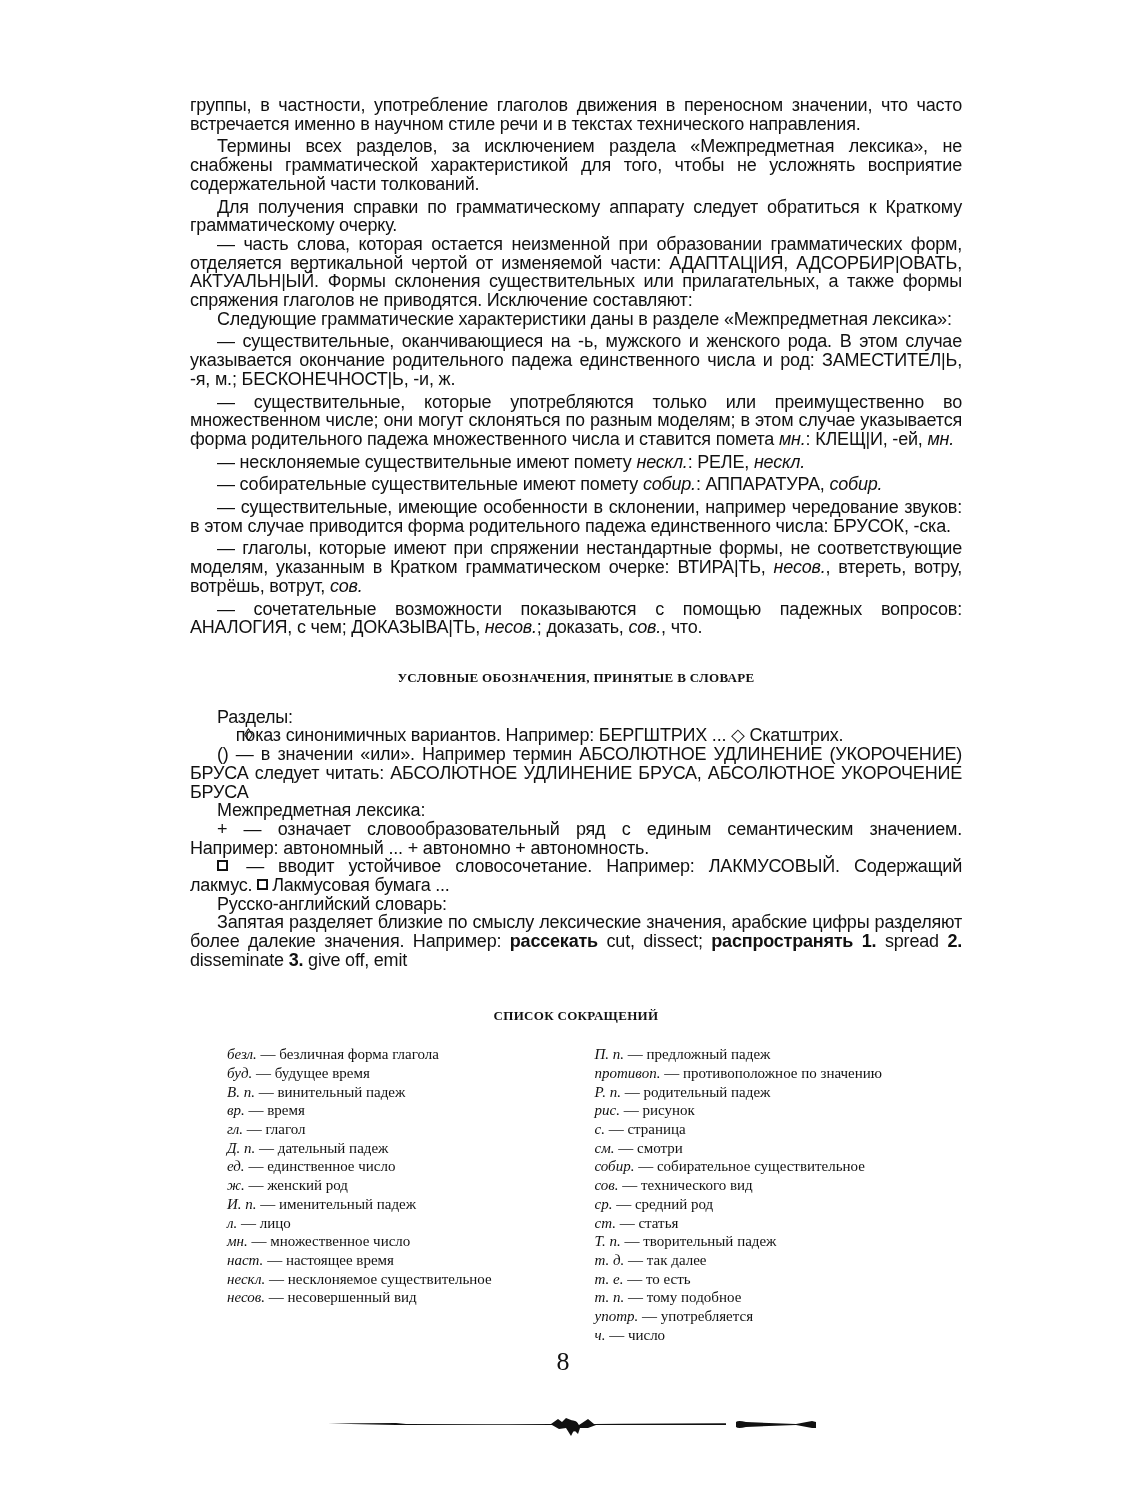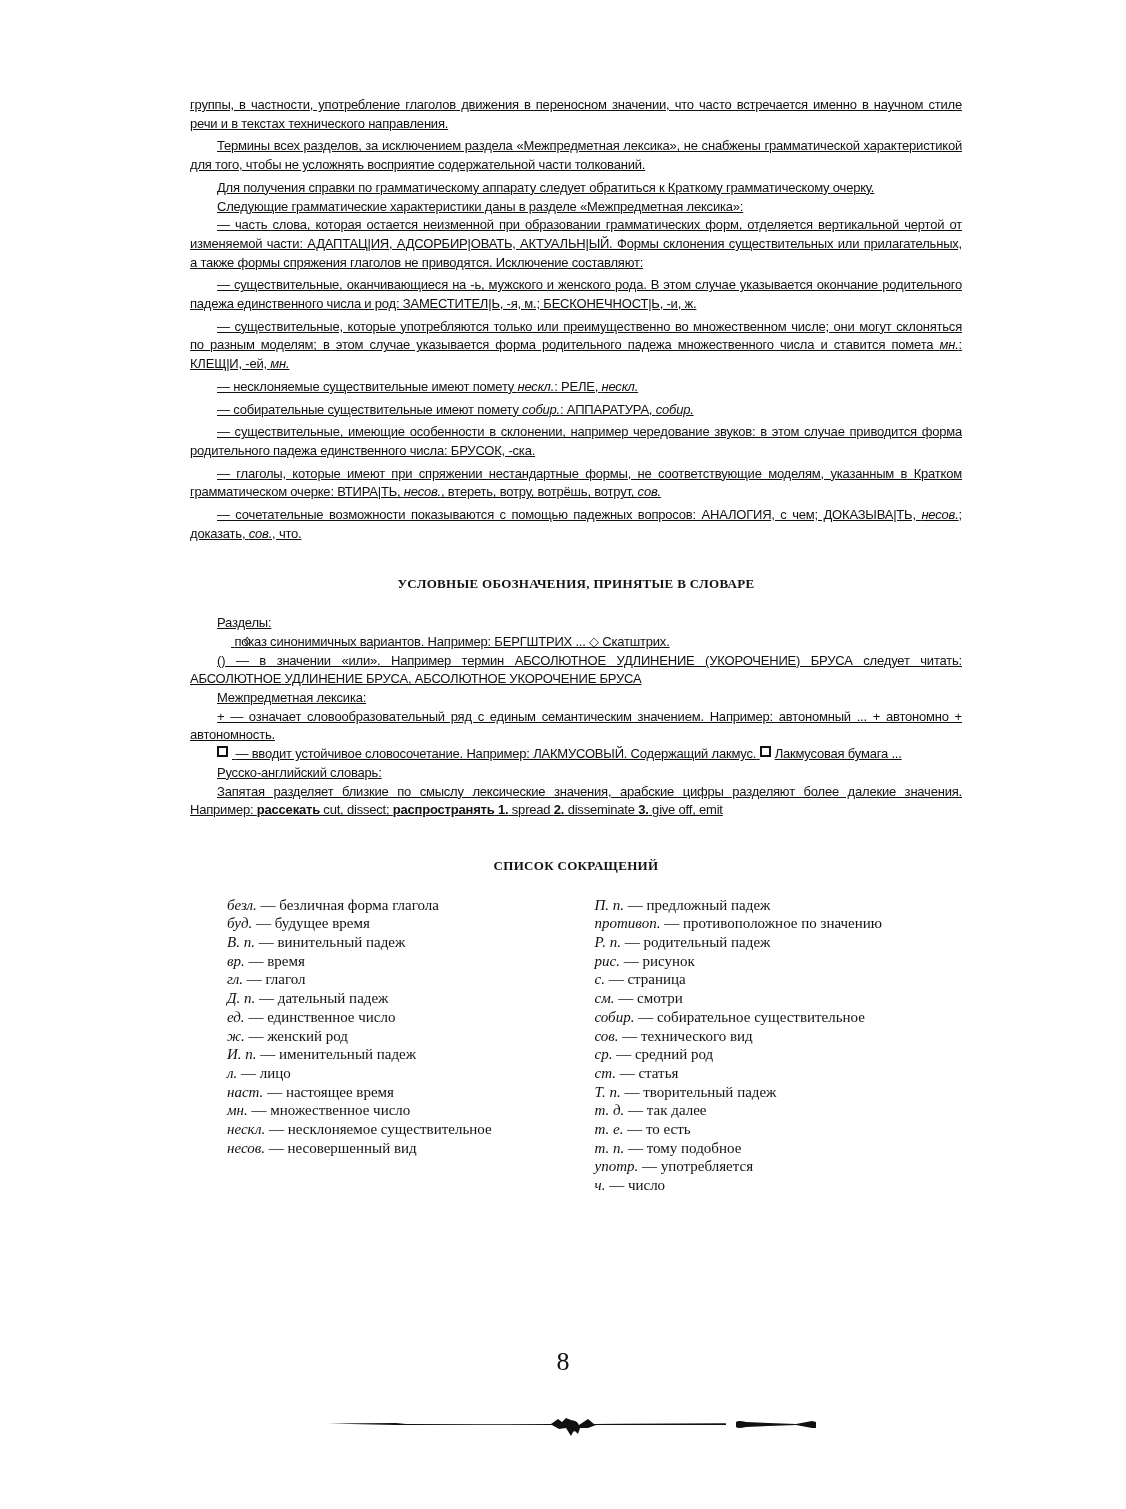--- a/index.html
+++ b/index.html
@@ -1,20 +1,20 @@
 <!DOCTYPE html>
 <html><head>
   <meta charset="utf-8">
   <style>
     html, body { margin: 0; padding: 0; background: #ffffff; }
     body { width: 1126px; height: 1509px; position: relative; overflow: hidden; color: #111; }
     .page { position: absolute; left: 190px; top: 96px; width: 772px;
             font-family: "Liberation Serif", serif; font-size: 15.6px; line-height: 18.7px;
             text-align: justify; }
-    .narrow { font-family: "Liberation Sans Narrow", "Liberation Sans", sans-serif; font-size: 13px; letter-spacing: -0.2px; text-decoration: underline; }
+    .narrow { font-family: "Liberation Sans Narrow", "Liberation Sans", sans-serif; font-size: 18px; letter-spacing: -0.2px; }
     p { margin: 0; }
     .ind { text-indent: 27px; }
     .gap { margin-top: 4px; }
     .i { font-style: italic; }
     .b { font-weight: bold; }
     h2 { font-family: "Liberation Serif", serif; font-size: 13px; font-weight: bold; text-align: center; margin: 0; letter-spacing: 0.3px; }
     #h-conv { margin-top: 32px; margin-bottom: 20px; }
     #h-abbr { margin-top: 37px; margin-bottom: 20px; }
     .sym { display: inline-block; width: 14px; text-align: center; }
     .box { display: inline-block; width: 7px; height: 7px; border: 2px solid #111; margin-right: 4px; vertical-align: 1px; }
@@ -26,23 +26,23 @@
     .ornament { position: absolute; left: 326px; top: 1404px; width: 496px; height: 40px; }
   </style>
 </head>
 <body>
 
 <div class="page">
   <div class="narrow">
     <p>группы, в частности, употребление глаголов движения в переносном значении, что часто встречается именно в научном стиле речи и в текстах технического направления.</p>
     <p class="ind gap">Термины всех разделов, за исключением раздела «Межпредметная лексика», не снабжены грамматической характеристикой для того, чтобы не усложнять восприятие содержательной части толкований.</p>
     <p class="ind gap">Для получения справки по грамматическому аппарату следует обратиться к Краткому грамматическому очерку.</p>
+    <p class="ind"><span>— часть слова, которая остается неизменной при образовании грамматических форм, отделяется вертикальной чертой от изменяемой части: АДАПТАЦ|ИЯ, АДСОРБИР|ОВАТЬ, АКТУАЛЬН|ЫЙ. Формы склонения существительных или прилагательных, а также формы спряжения глаголов не приводятся. Исключение составляют:</span></p>
+
     <p class="ind">Следующие грамматические характеристики даны в разделе «Межпредметная лексика»:</p>
-
-    <p class="ind"><span>— часть слова, которая остается неизменной при образовании грамматических форм, отделяется вертикальной чертой от изменяемой части: АДАПТАЦ|ИЯ, АДСОРБИР|ОВАТЬ, АКТУАЛЬН|ЫЙ. Формы склонения существительных или прилагательных, а также формы спряжения глаголов не приводятся. Исключение составляют:</span></p>
     <p class="ind gap"><span>— существительные, оканчивающиеся на -ь, мужского и женского рода. В этом случае указывается окончание родительного падежа единственного числа и род: ЗАМЕСТИТЕЛ|Ь, -я, м.; БЕСКОНЕЧНОСТ|Ь, -и, ж.</span></p>
     <p class="ind gap"><span>— существительные, которые употребляются только или преимущественно во множественном числе; они могут склоняться по разным моделям; в этом случае указывается форма родительного падежа множественного числа и ставится помета </span><span class="i">мн.</span><span>: КЛЕЩ|И, -ей, </span><span class="i">мн.</span></p>
     <p class="ind gap"><span>— несклоняемые существительные имеют помету </span><span class="i">нескл.</span><span>: РЕЛЕ, </span><span class="i">нескл.</span></p>
     <p class="ind gap"><span>— собирательные существительные имеют помету </span><span class="i">собир.</span><span>: АППАРАТУРА, </span><span class="i">собир.</span></p>
     <p class="ind gap"><span>— существительные, имеющие особенности в склонении, например чередование звуков: в этом случае приводится форма родительного падежа единственного числа: БРУСОК, -ска.</span></p>
     <p class="ind gap"><span>— глаголы, которые имеют при спряжении нестандартные формы, не соответствующие моделям, указанным в Кратком грамматическом очерке: ВТИРА|ТЬ, </span><span class="i">несов.</span><span>, втереть, вотру, вотрёшь, вотрут, </span><span class="i">сов.</span></p>
     <p class="ind gap"><span>— сочетательные возможности показываются с помощью падежных вопросов: АНАЛОГИЯ, с чем; ДОКАЗЫВА|ТЬ, </span><span class="i">несов.</span><span>; доказать, </span><span class="i">сов.</span><span>, что.</span></p>
   </div>
 
   <h2 id="h-conv">УСЛОВНЫЕ ОБОЗНАЧЕНИЯ, ПРИНЯТЫЕ В СЛОВАРЕ</h2>
@@ -65,22 +65,22 @@
         <div class="row"><span class="i">безл.</span><span> — безличная форма глагола</span></div>
         <div class="row"><span class="i">буд.</span><span> — будущее время</span></div>
         <div class="row"><span class="i">В. п.</span><span> — винительный падеж</span></div>
         <div class="row"><span class="i">вр.</span><span> — время</span></div>
         <div class="row"><span class="i">гл.</span><span> — глагол</span></div>
         <div class="row"><span class="i">Д. п.</span><span> — дательный падеж</span></div>
         <div class="row"><span class="i">ед.</span><span> — единственное число</span></div>
         <div class="row"><span class="i">ж.</span><span> — женский род</span></div>
         <div class="row"><span class="i">И. п.</span><span> — именительный падеж</span></div>
         <div class="row"><span class="i">л.</span><span> — лицо</span></div>
+        <div class="row"><span class="i">мн.</span><span> — множественное число</span></div>
         <div class="row"><span class="i">наст.</span><span> — настоящее время</span></div>
-        <div class="row"><span class="i">мн.</span><span> — множественное число</span></div>
         <div class="row"><span class="i">нескл.</span><span> — несклоняемое существительное</span></div>
         <div class="row"><span class="i">несов.</span><span> — несовершенный вид</span></div>
       </div>
     <div class="col" id="col-right">
         <div class="row"><span class="i">П. п.</span><span> — предложный падеж</span></div>
         <div class="row"><span class="i">противоп.</span><span> — противоположное по значению</span></div>
         <div class="row"><span class="i">Р. п.</span><span> — родительный падеж</span></div>
         <div class="row"><span class="i">рис.</span><span> — рисунок</span></div>
         <div class="row"><span class="i">с.</span><span> — страница</span></div>
         <div class="row"><span class="i">см.</span><span> — смотри</span></div>

